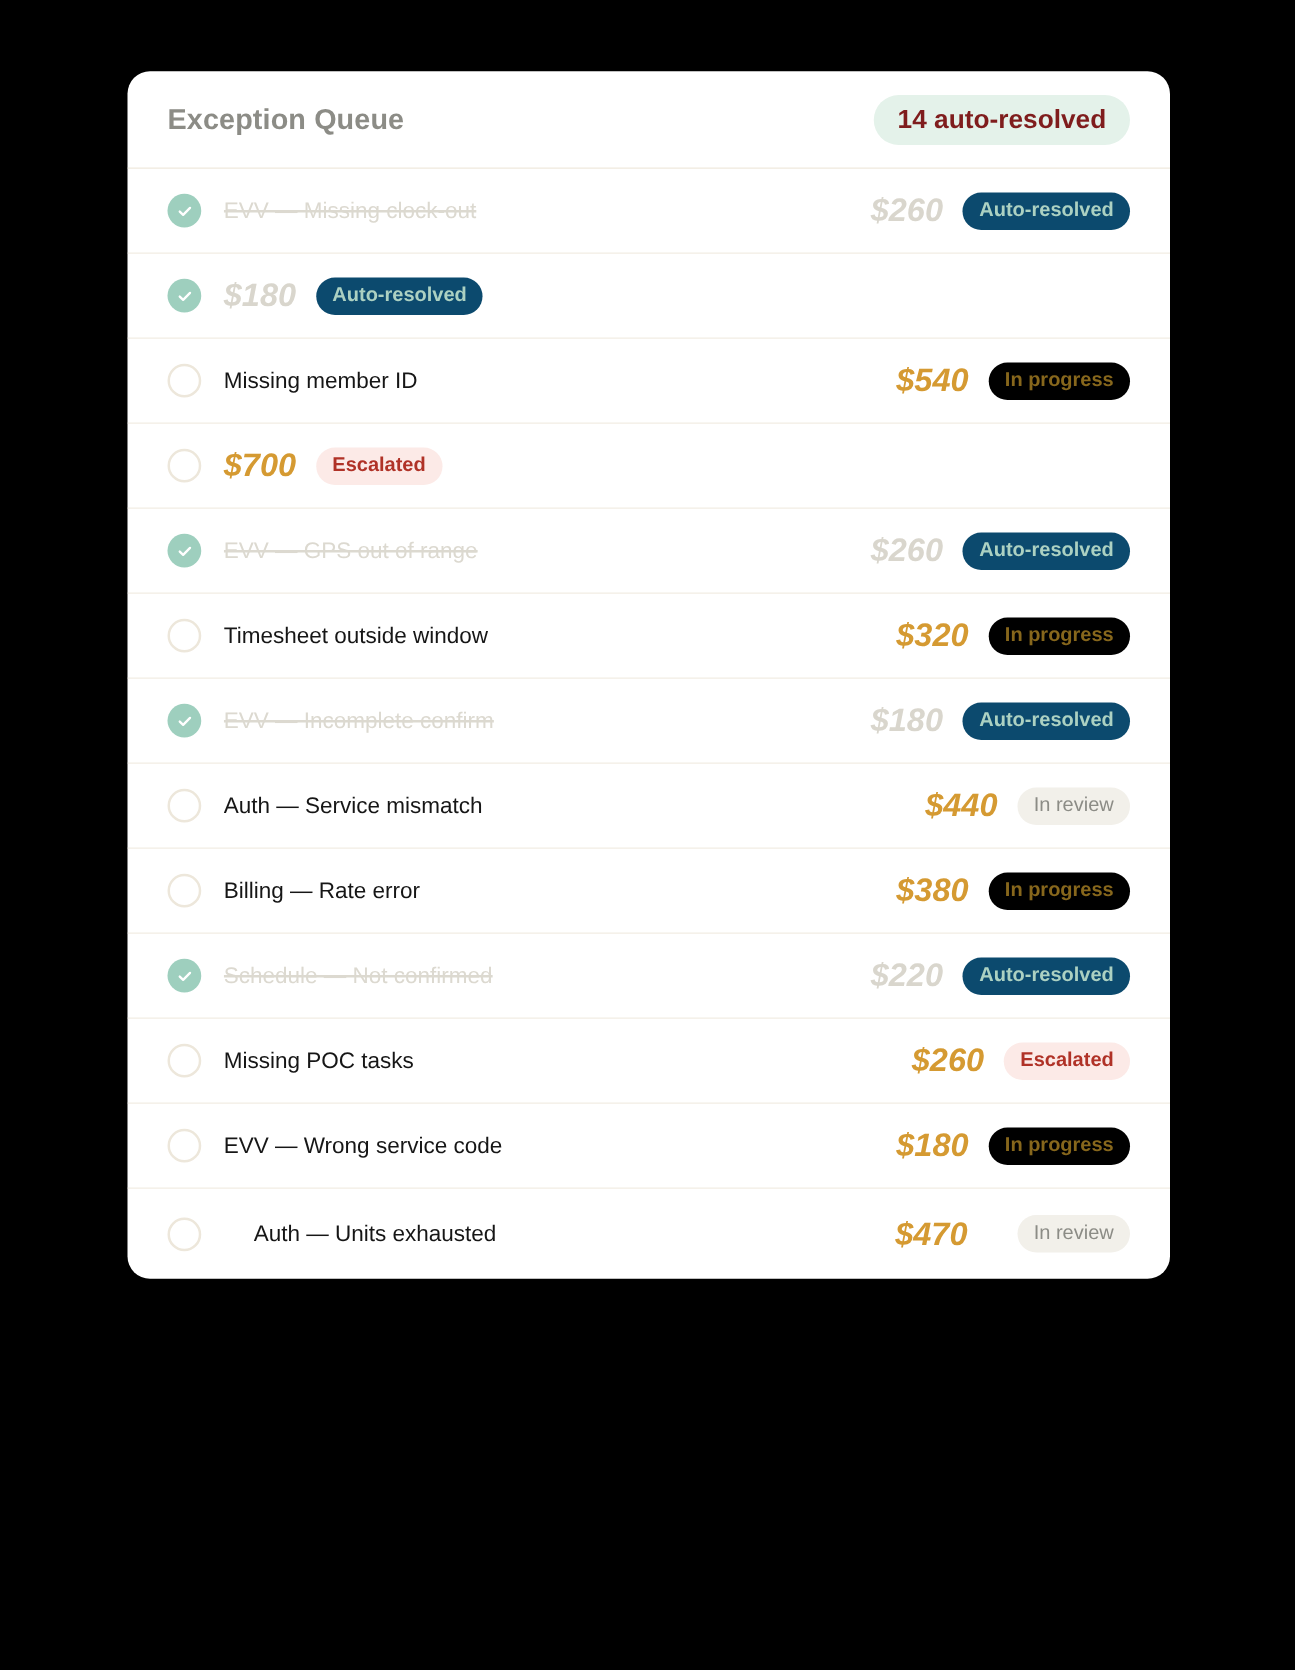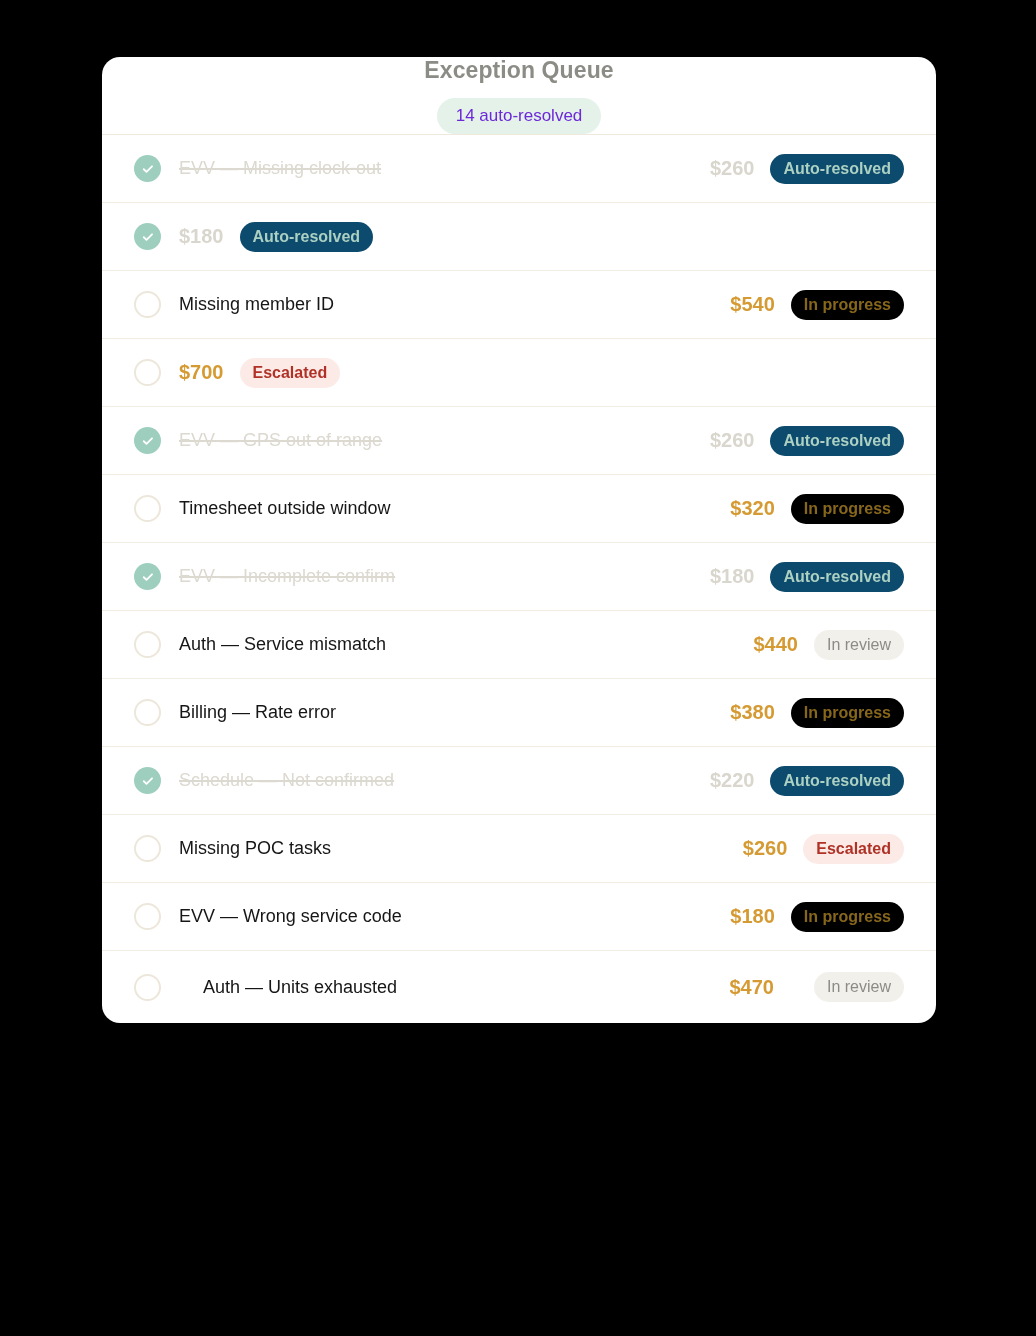--- a/index.html
+++ b/index.html
@@ -35,35 +35,34 @@
 
   
   .card-header {
     height: 78px;
     display: flex;
     align-items: center;
     justify-content: space-between;
     padding: 0 32px;
     border-bottom: 1px solid #EFE9DD;
     box-sizing: border-box;
-    flex-direction: column;
   }
 
   .card-title {
     font-size: 23px;
     font-weight: bold;
     color: #8C8C86;
     letter-spacing: 0.1px;
   }
 
   .header-badge {
     background: #E4F2EA;
-    color: #6d28d9;
-    font-size: 17px;
-    font-weight: normal;
+    color: #7f1d1d;
+    font-size: 21px;
+    font-weight: bold;
     padding: 8px 19px;
     border-radius: 999px;
     white-space: nowrap;
   }
 
   
   .rows {
     display: block;
   }
 
@@ -115,25 +114,26 @@
     overflow: hidden;
     text-overflow: ellipsis;
   }
   .row.resolved .row-label {
     color: #DCD9D0;
     text-decoration: line-through;
     text-decoration-thickness: 2px;
   }
 
   .row-amount {
-    font-size: 20px;
+    font-size: 26px;
     font-weight: bold;
     color: #D59A32;
     margin-right: 16px;
     white-space: nowrap;
+    font-style: italic;
   }
   .row.resolved .row-amount {
     color: #D9D6CD;
   }
 
   .row-badge {
     font-size: 16px;
     font-weight: bold;
     padding: 6px 13px;
     border-radius: 999px;

